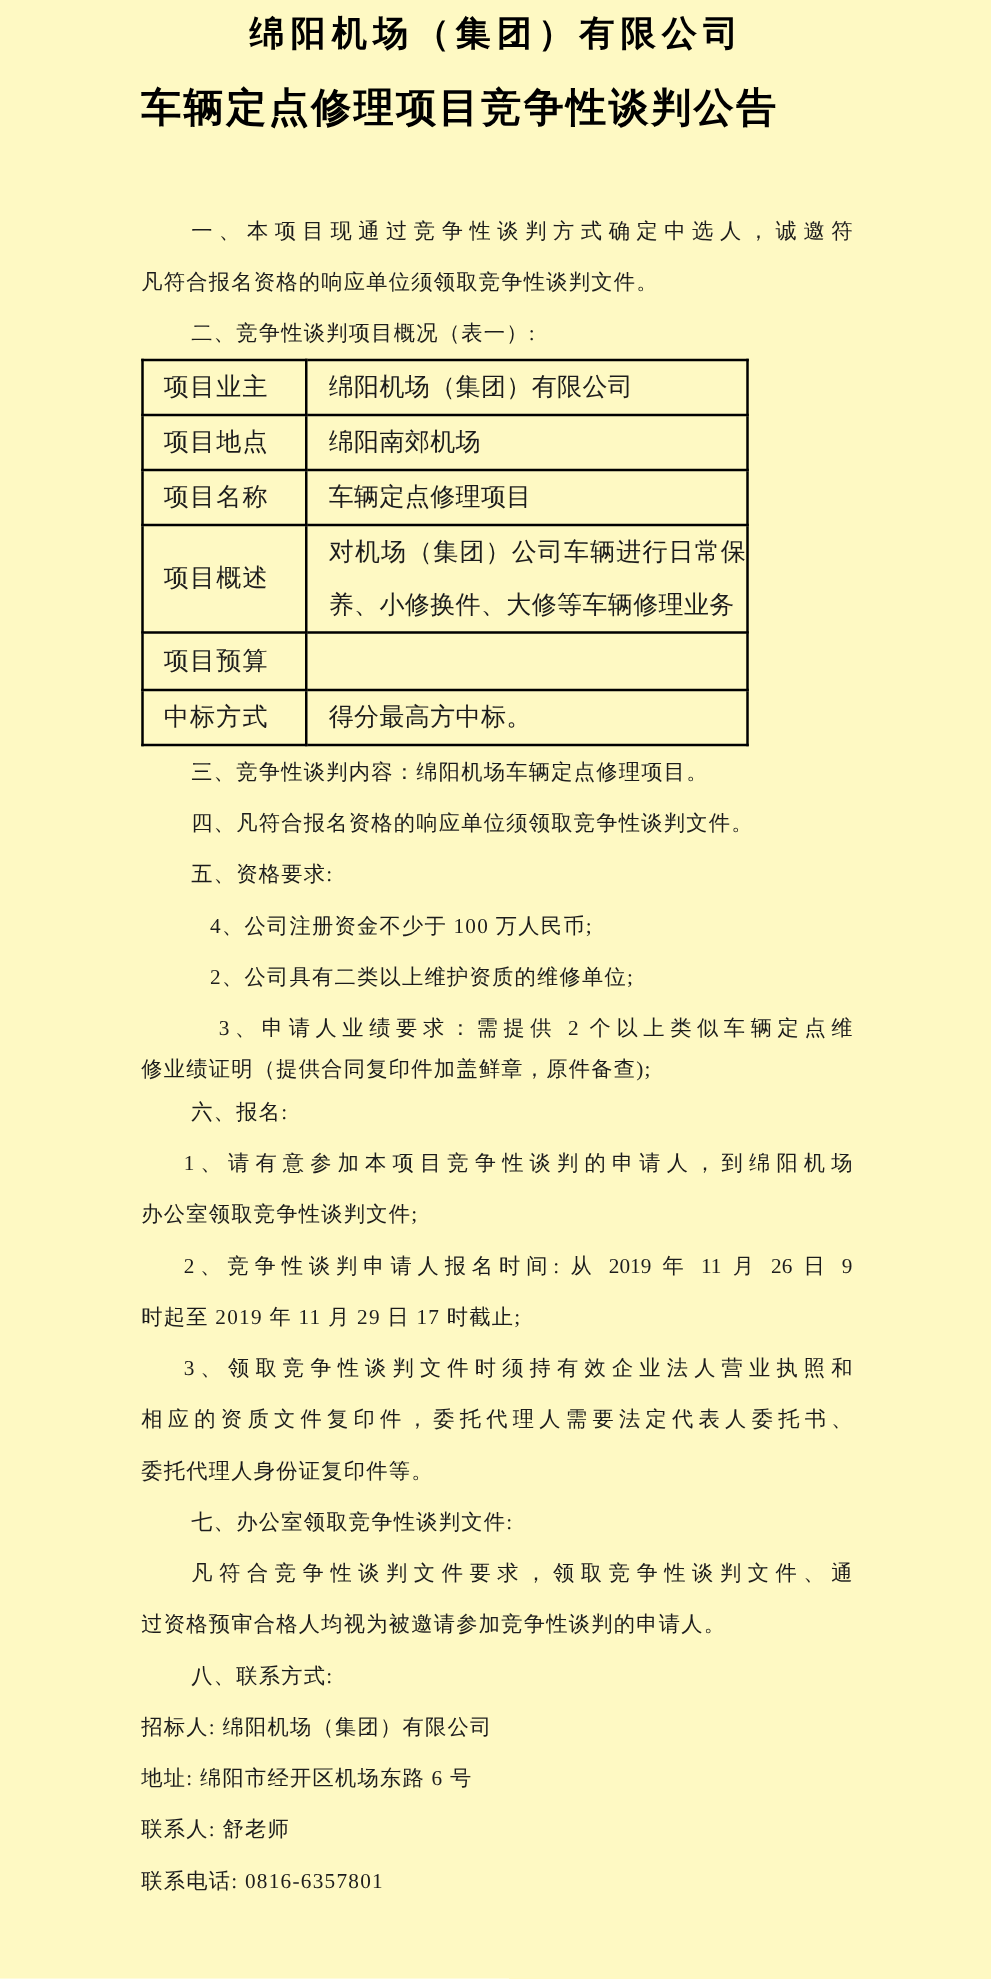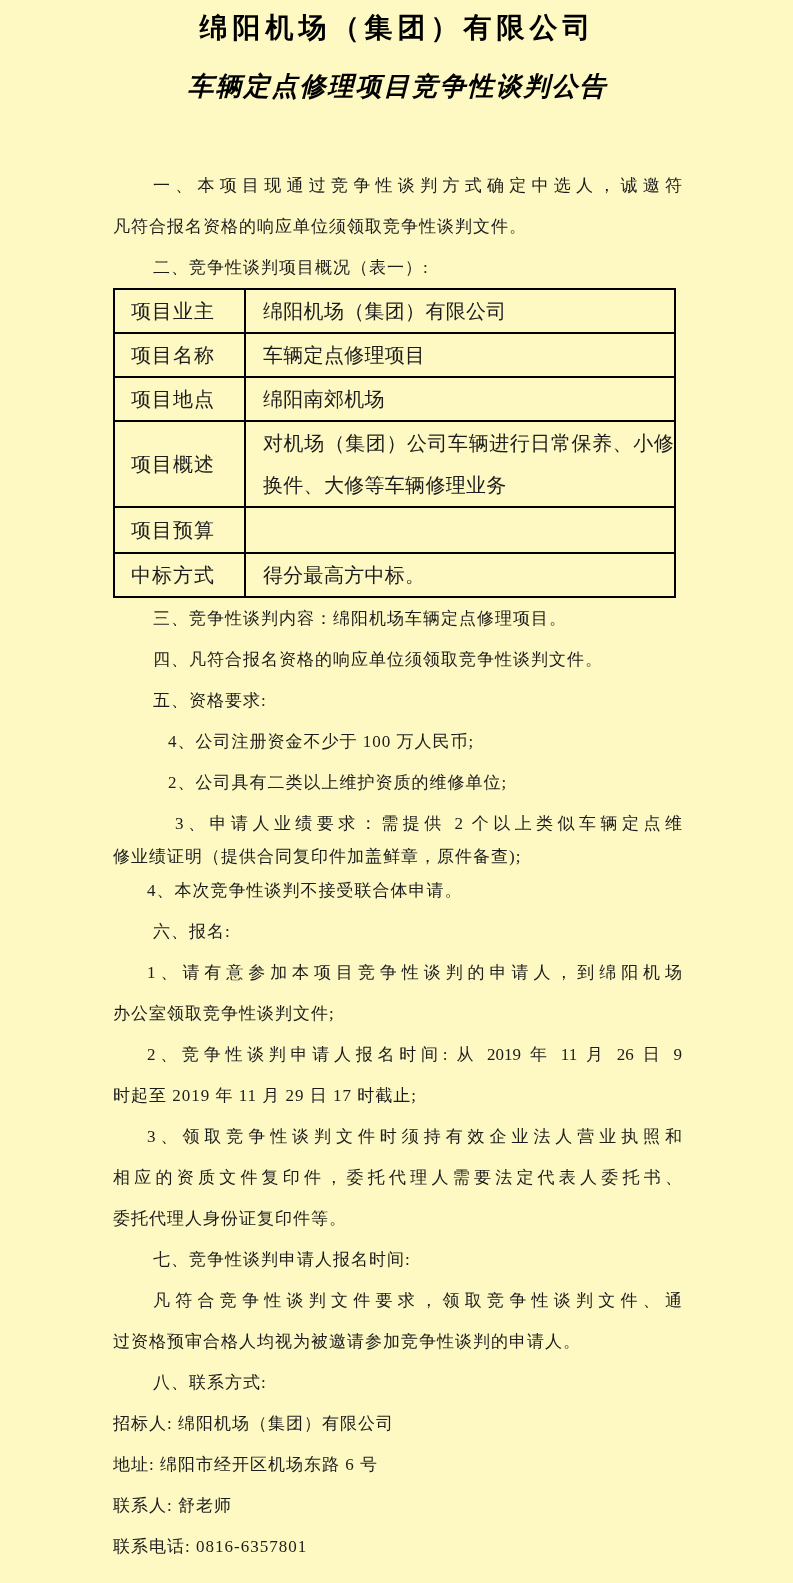--- a/index.html
+++ b/index.html
@@ -18,27 +18,25 @@
     margin-top: 2px;
     font-size: 28px;
     font-weight: bold;
     line-height: 40px;
     text-align: center;
     letter-spacing: 5px;
     white-space: nowrap;
   }
   .title2 {
     margin-top: 18px;
-    font-size: 26px;
+    font-size: 32px;
     font-weight: bold;
     line-height: 40px;
-    text-align: center;
     letter-spacing: 2px;
     white-space: nowrap;
-    font-style: italic;
   }
   .title2 .heiti { font-family: "Liberation Sans", "DejaVu Sans", sans-serif; }
 
   .line {
     font-size: 17px;
     line-height: 41px;
     letter-spacing: 1px;
     white-space: nowrap;
     color: #1c1c1c;
   }
@@ -51,21 +49,21 @@
   .first-para { margin-top: 58px; }
   .tight { line-height: 26px; }
   .i40 { text-indent: 40px; }
   .i55 { text-indent: 55px; }
   .i62 { text-indent: 62px; }
   .i34 { text-indent: 34px; }
 
   table.tbl {
     border-collapse: collapse;
     table-layout: fixed;
-    width: 563px;
+    width: 486px;
     margin: 0;
     color: #1c1c1c;
   }
   table.tbl td {
     border: 2px solid #000000;
     font-size: 20px;
     line-height: 42px;
     vertical-align: middle;
     overflow: hidden;
   }
@@ -96,26 +94,26 @@
   <div class="line">凡符合报名资格的响应单位须领取竞争性谈判文件。</div>
   <div class="line i40">二、竞争性谈判项目概况（表一）:</div>
 
   <table class="tbl">
     <tbody>
       <tr class="r-s">
         <td class="lbl">项目业主</td>
         <td class="val">绵阳机场（集团）有限公司</td>
       </tr>
       <tr class="r-s">
+        <td class="lbl">项目地点</td>
+        <td class="val">绵阳南郊机场</td>
+      </tr>
+      <tr class="r-s">
         <td class="lbl">项目名称</td>
         <td class="val">车辆定点修理项目</td>
-      </tr>
-      <tr class="r-s">
-        <td class="lbl">项目地点</td>
-        <td class="val">绵阳南郊机场</td>
       </tr>
       <tr class="r-l">
         <td class="lbl">项目概述</td>
         <td class="val">对机场（集团）公司车辆进行日常保养、小修换件、大修等车辆修理业务</td>
       </tr>
       <tr class="r-m">
         <td class="lbl">项目预算</td>
         <td class="val"></td>
       </tr>
       <tr class="r-s">
@@ -125,30 +123,29 @@
     </tbody>
   </table>
 
   <div class="line i40">三、竞争性谈判内容：绵阳机场车辆定点修理项目。</div>
   <div class="line i40">四、凡符合报名资格的响应单位须领取竞争性谈判文件。</div>
   <div class="line i40">五、资格要求:</div>
   <div class="line i55">4、公司注册资金不少于 100 万人民币;</div>
   <div class="line i55">2、公司具有二类以上维护资质的维修单位;</div>
   <div class="line i62 stretch">3、申请人业绩要求：需提供 2 个以上类似车辆定点维</div>
   <div class="line tight">修业绩证明（提供合同复印件加盖鲜章，原件备查);</div>
-  <div class="line i34">4、本次竞争性谈判不接受联合体申请。</div>
   <div class="line i40">六、报名:</div>
   <div class="line i34 stretch">1、请有意参加本项目竞争性谈判的申请人，到绵阳机场</div>
   <div class="line">办公室领取竞争性谈判文件;</div>
   <div class="line i34 stretch">2、竞争性谈判申请人报名时间: 从 2019 年 11 月 26 日 9</div>
   <div class="line">时起至 2019 年 11 月 29 日 17 时截止;</div>
   <div class="line i34 stretch">3、领取竞争性谈判文件时须持有效企业法人营业执照和</div>
   <div class="line stretch">相应的资质文件复印件，委托代理人需要法定代表人委托书、</div>
   <div class="line">委托代理人身份证复印件等。</div>
-  <div class="line i40">七、竞争性谈判申请人报名时间:</div>
+  <div class="line i40">七、办公室领取竞争性谈判文件:</div>
   <div class="line i40 stretch">凡符合竞争性谈判文件要求，领取竞争性谈判文件、通</div>
   <div class="line">过资格预审合格人均视为被邀请参加竞争性谈判的申请人。</div>
   <div class="line i40">八、联系方式:</div>
   <div class="line">招标人: 绵阳机场（集团）有限公司</div>
   <div class="line">地址: 绵阳市经开区机场东路 6 号</div>
   <div class="line">联系人: 舒老师</div>
   <div class="line">联系电话: 0816-6357801</div>
 
 </div>
 

